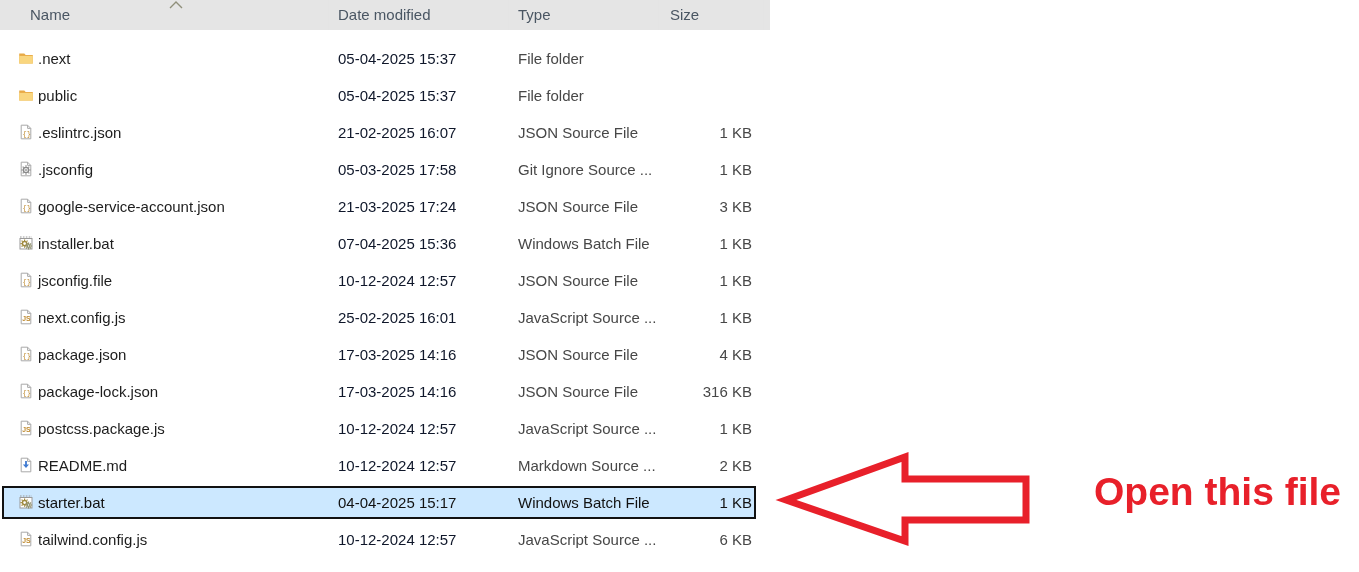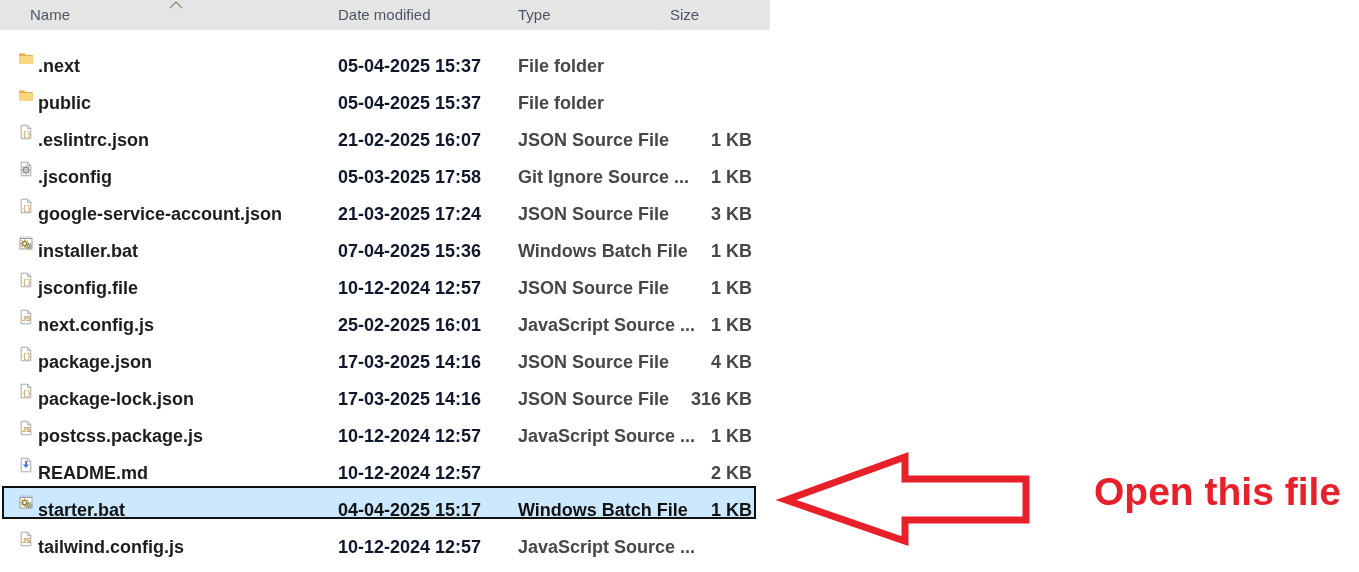--- a/index.html
+++ b/index.html
@@ -24,22 +24,22 @@
   .sep1{left:328px;} .sep2{left:508px;} .sep3{left:658px;} .sep4{left:763px;}
   .sort-chevron{position:absolute;left:169px;top:1px;}
 
   
   .rows{position:absolute;left:0;top:40px;width:770px;}
   .row{
     position:absolute;left:0;width:763px;height:37px;cursor:default;
   }
   .row > span{position:relative;z-index:1;}
   .row .cell{
-    position:absolute;top:8px;height:37px;line-height:37px;font-size:18px;
-    white-space:nowrap;display:block;font-weight:bold;
+    position:absolute;top:0;height:37px;line-height:37px;font-size:15px;
+    white-space:nowrap;display:block;
   }
   .row .icon{position:absolute;left:18px;top:10px;width:16px;height:16px;line-height:0;z-index:1;}
   .row .name{left:38px;color:#1d1d1d;}
   .row .date{left:338px;color:#0f172a;}
   .row .type{left:518px;color:#474747;}
   .row .size{left:658px;width:94px;text-align:right;color:#474747;}
   .row.selected::before{
     content:"";position:absolute;left:2px;top:2px;width:750px;height:29px;
     background:var(--sel-bg,#cce8ff);border:2px solid var(--sel-border,#111111);
     z-index:0;
@@ -219,20 +219,21 @@
         <span class="cell size">1 KB</span>
       </div>
       <div class="row" style="top: 407px;">
         <span class="icon"><svg width="16" height="16" viewBox="0 0 16 16">
             <path d="M3.2,1.2 h6.4 l3.2,3.2 v10.4 h-9.6 z" fill="#fff" stroke="#a9a9a9" stroke-width="1"></path>
               <path d="M9.6,1.2 v3.2 h3.2" fill="none" stroke="#a9a9a9" stroke-width="1"></path>
             <path d="M7.1,4 h1.8 v3.4 h2.1 L8,11 4.9,7.4 h2.2 z" fill="#3f7ad1"></path>
           </svg></span>
         <span class="cell name">README.md</span>
         <span class="cell date">10-12-2024 12:57</span>
+        <span class="cell type">Markdown Source ...</span>
         <span class="cell size">2 KB</span>
       </div>
       <div class="row selected" style="top: 444px;">
         <span class="icon"><svg width="16" height="16" viewBox="0 0 16 16">
             <line x1="2" y1="2" x2="14" y2="2" stroke="#9a9a9a" stroke-width="1" stroke-dasharray="1.6,1.3"></line>
            <rect x="2" y="3.5" width="12" height="10.5" fill="#fff" stroke="#9a9a9a" stroke-width="1"></rect>
             <circle cx="6.6" cy="8.6" r="2.1" fill="none" stroke="#a08a3e" stroke-width="1.4"></circle>
             <line x1="9.3" y1="8.6" x2="10.8" y2="8.6" stroke="#a08a3e" stroke-width="1.2"></line>
             <line x1="8.5" y1="10.5" x2="9.6" y2="11.6" stroke="#a08a3e" stroke-width="1.2"></line>
             <line x1="6.6" y1="11.3" x2="6.6" y2="12.8" stroke="#a08a3e" stroke-width="1.2"></line>
@@ -258,20 +259,21 @@
       </div>
       <div class="row" style="top: 481px;">
         <span class="icon"><svg width="16" height="16" viewBox="0 0 16 16">
             <path d="M3.2,1.2 h6.4 l3.2,3.2 v10.4 h-9.6 z" fill="#fff" stroke="#a9a9a9" stroke-width="1"></path>
               <path d="M9.6,1.2 v3.2 h3.2" fill="none" stroke="#a9a9a9" stroke-width="1"></path>
             <text x="4.2" y="12.2" font-size="6.8" font-weight="bold" font-family="'Liberation Sans',sans-serif" fill="#bf8a2e">JS</text>
           </svg></span>
         <span class="cell name">tailwind.config.js</span>
         <span class="cell date">10-12-2024 12:57</span>
         <span class="cell type">JavaScript Source ...</span>
+        <span class="cell size">6 KB</span>
       </div>
     </div>
 </div>
 
 <svg class="arrow-svg" width="1359" height="572" viewBox="0 0 1359 572">
   <polygon id="arrow-poly" points="786,500 905,457 905,479 1026,479 1026,520 905,520 905,541" fill="#ffffff" stroke="#e8202a" stroke-width="7" stroke-linejoin="miter"></polygon>
 </svg>
 
 <div class="callout" style="color: rgb(232, 32, 42);">Open this file</div>
 

